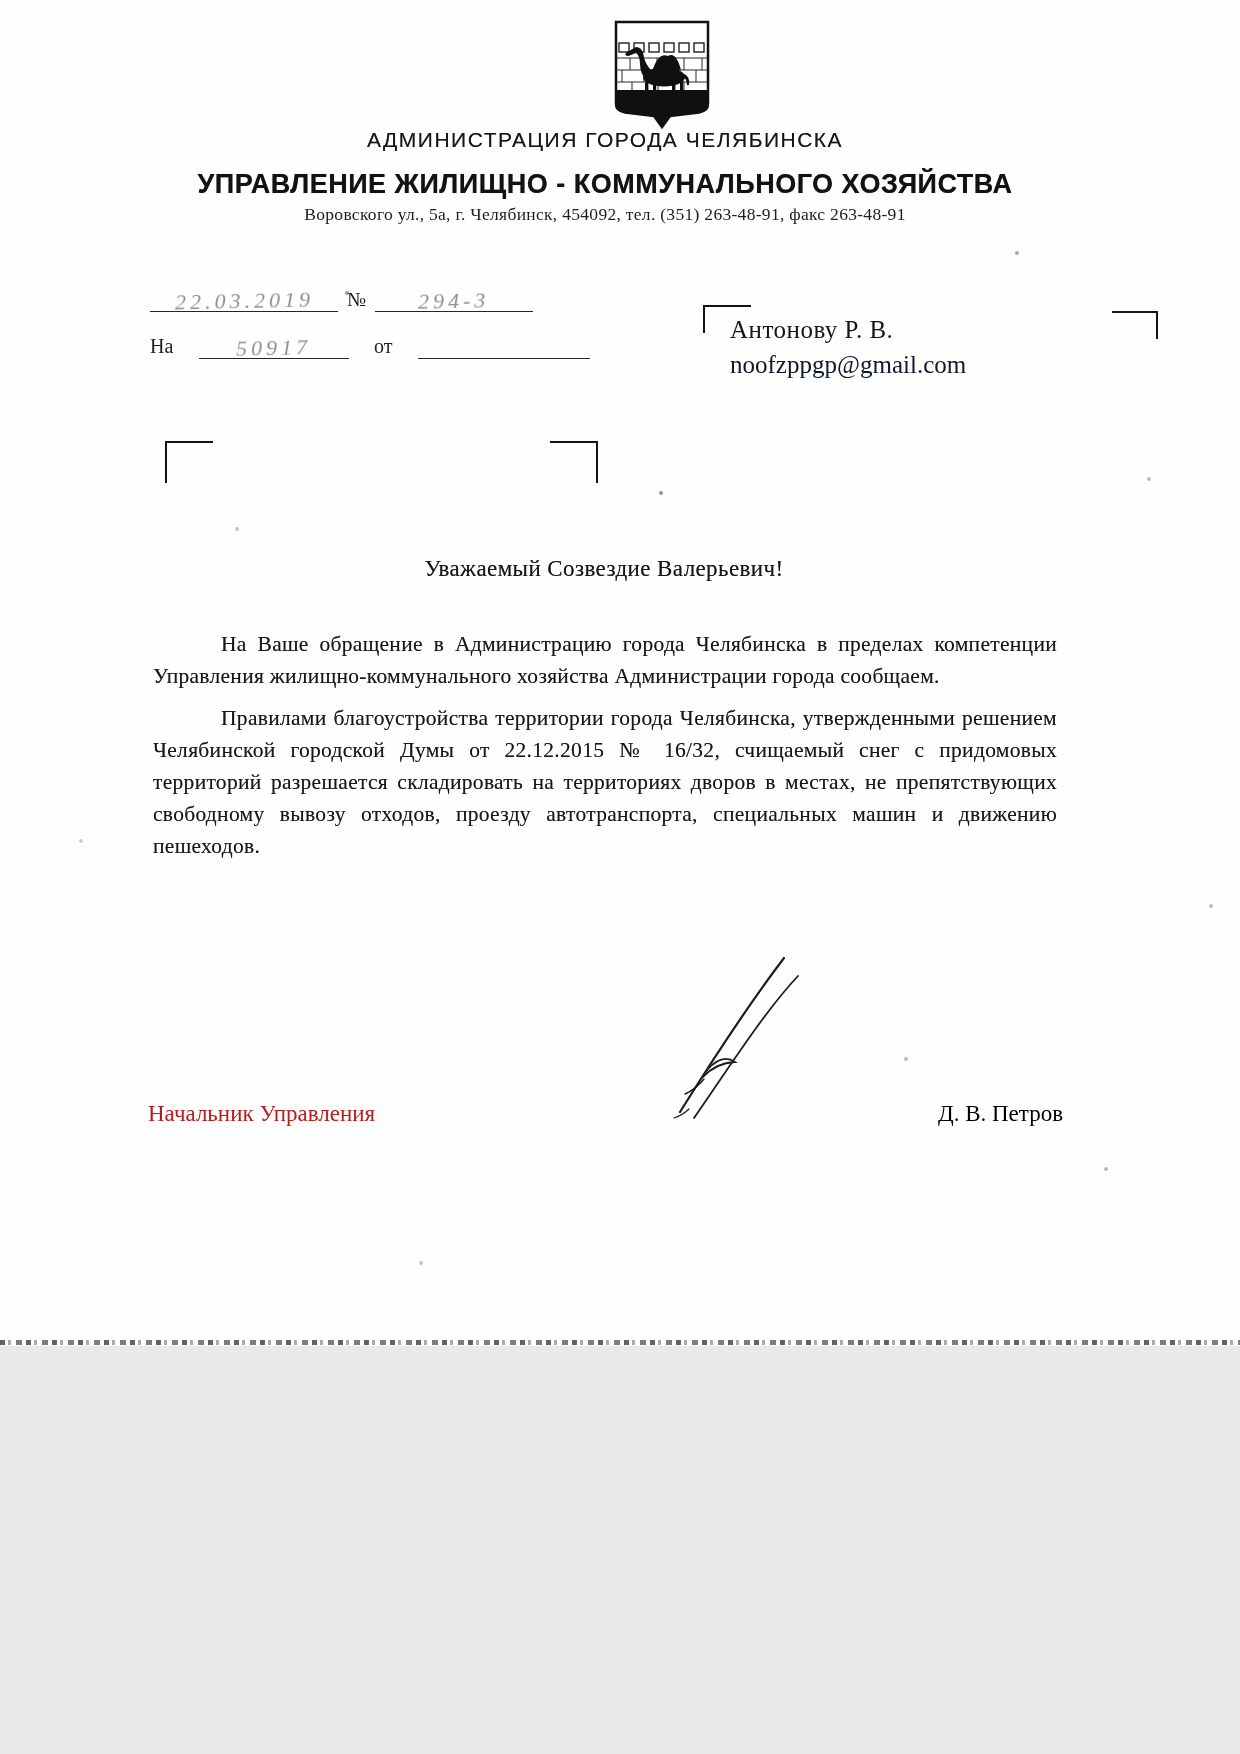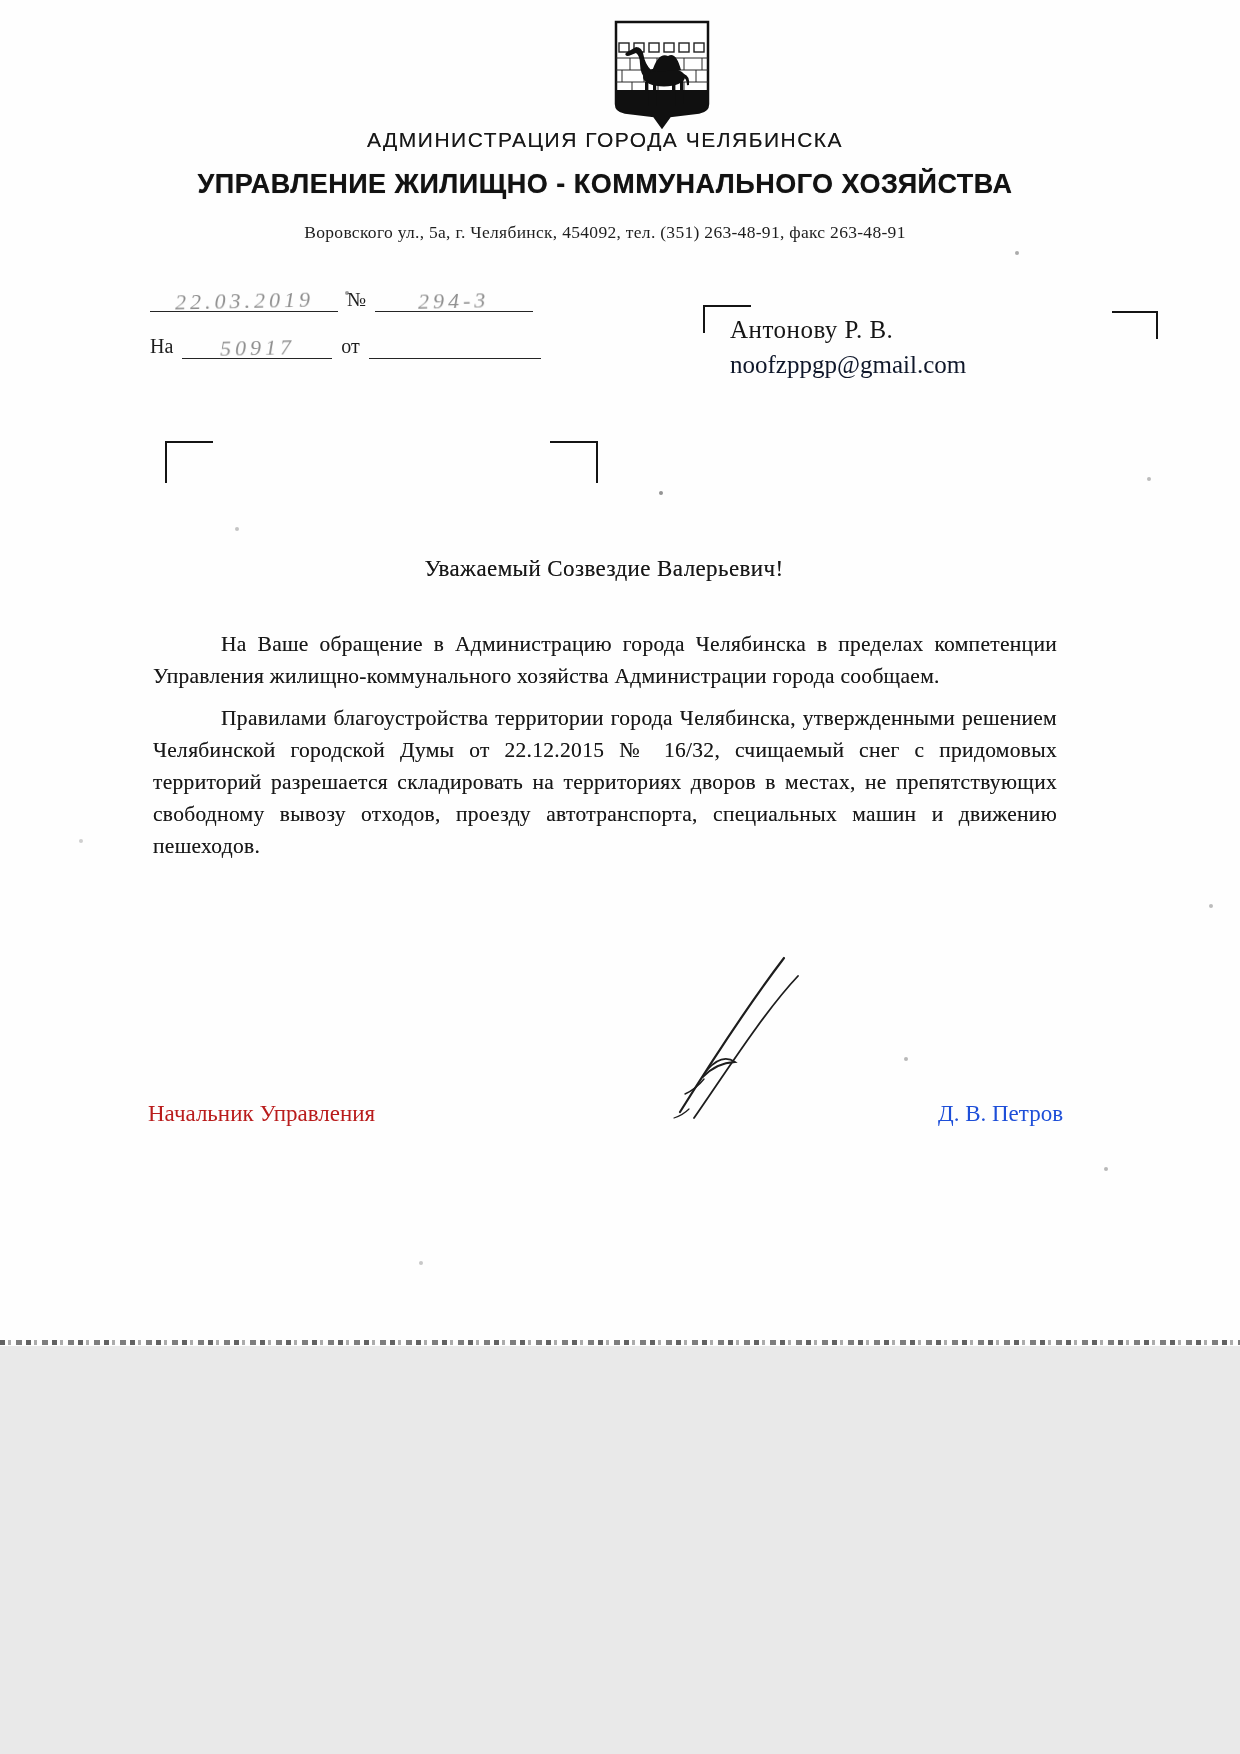--- a/index.html
+++ b/index.html
@@ -23,28 +23,28 @@
     text-shadow:0 0 .6px rgba(0,0,0,.55);
   }
   .org-line2 {
     position:absolute; left:0; top:169px; width:1210px;
     text-align:center;
     font-family:"Liberation Sans", sans-serif;
     font-weight:bold; font-size:27px; letter-spacing:.5px; color:#121212;
     text-shadow:0 0 .7px rgba(0,0,0,.6);
   }
   .org-address {
-    position:absolute; left:0; top:222px; width:1210px;
+    position:absolute; left:0; top:204px; width:1210px;
     text-align:center;
     font-size:17.5px; letter-spacing:.3px; color:#1e1e1e;
   }
   
   .ref-block { position:absolute; left:150px; top:282px; width:440px; }
   .ref-row { display:flex; align-items:flex-end; }
-  .ref-row + .ref-row { margin-top:17px; }
+  .ref-row + .ref-row { margin-top:17px;justify-content:space-between; }
   .blank-line {
     border-bottom:1.6px solid #242424;
     height:30px; display:inline-flex; align-items:flex-end; justify-content:center;
   }
   .hw {
     font-style:italic; color:#8f8f8f; font-size:22px; letter-spacing:4px;
     transform:rotate(-1.2deg) translateY(3px);
     filter:blur(.3px);
     white-space:nowrap;
   }
@@ -74,21 +74,21 @@
   .body-text {
     position:absolute; left:145px; top:620px; width:920px;
     font-size:21.5px; line-height:32px; letter-spacing:.3px;
     text-align:justify; color:#171717;
     text-shadow:0 0 .5px rgba(0,0,0,.45);
   }
   .body-text p { text-indent:68px; margin:8px; }
   .body-text p:first-child { margin-bottom:10px; }
   
   .sign-position { position:absolute; left:148px; top:1101px; font-size:23px; color:#b91c1c; }
-  .sign-name     { position:absolute; right:177px; top:1101px; font-size:23px; color:#1d4ed8; }
+  .sign-name     { position:absolute; right:177px; top:1101px; font-size:23px; color:#000000; }
   .sign-scrawl   { position:absolute; left:652px; top:942px; width:195px; height:185px; }
   
   .executor-name  { position:absolute; left:148px; top:1570px; font-size:22px; color:#1a1a1a; }
   .executor-phone { position:absolute; left:148px; top:1602px; font-size:22px; letter-spacing:1px; color:#a16207; }
   .executor-scrawl{ position:absolute; left:108px; top:1628px; width:255px; height:48px; }
   
   .bottom-noise {
     position:absolute; left:0; bottom:1px; height:5px; width:100%;
     background:repeating-linear-gradient(90deg,
       rgba(25,25,25,.85) 0 5px, transparent 5px 8px,

